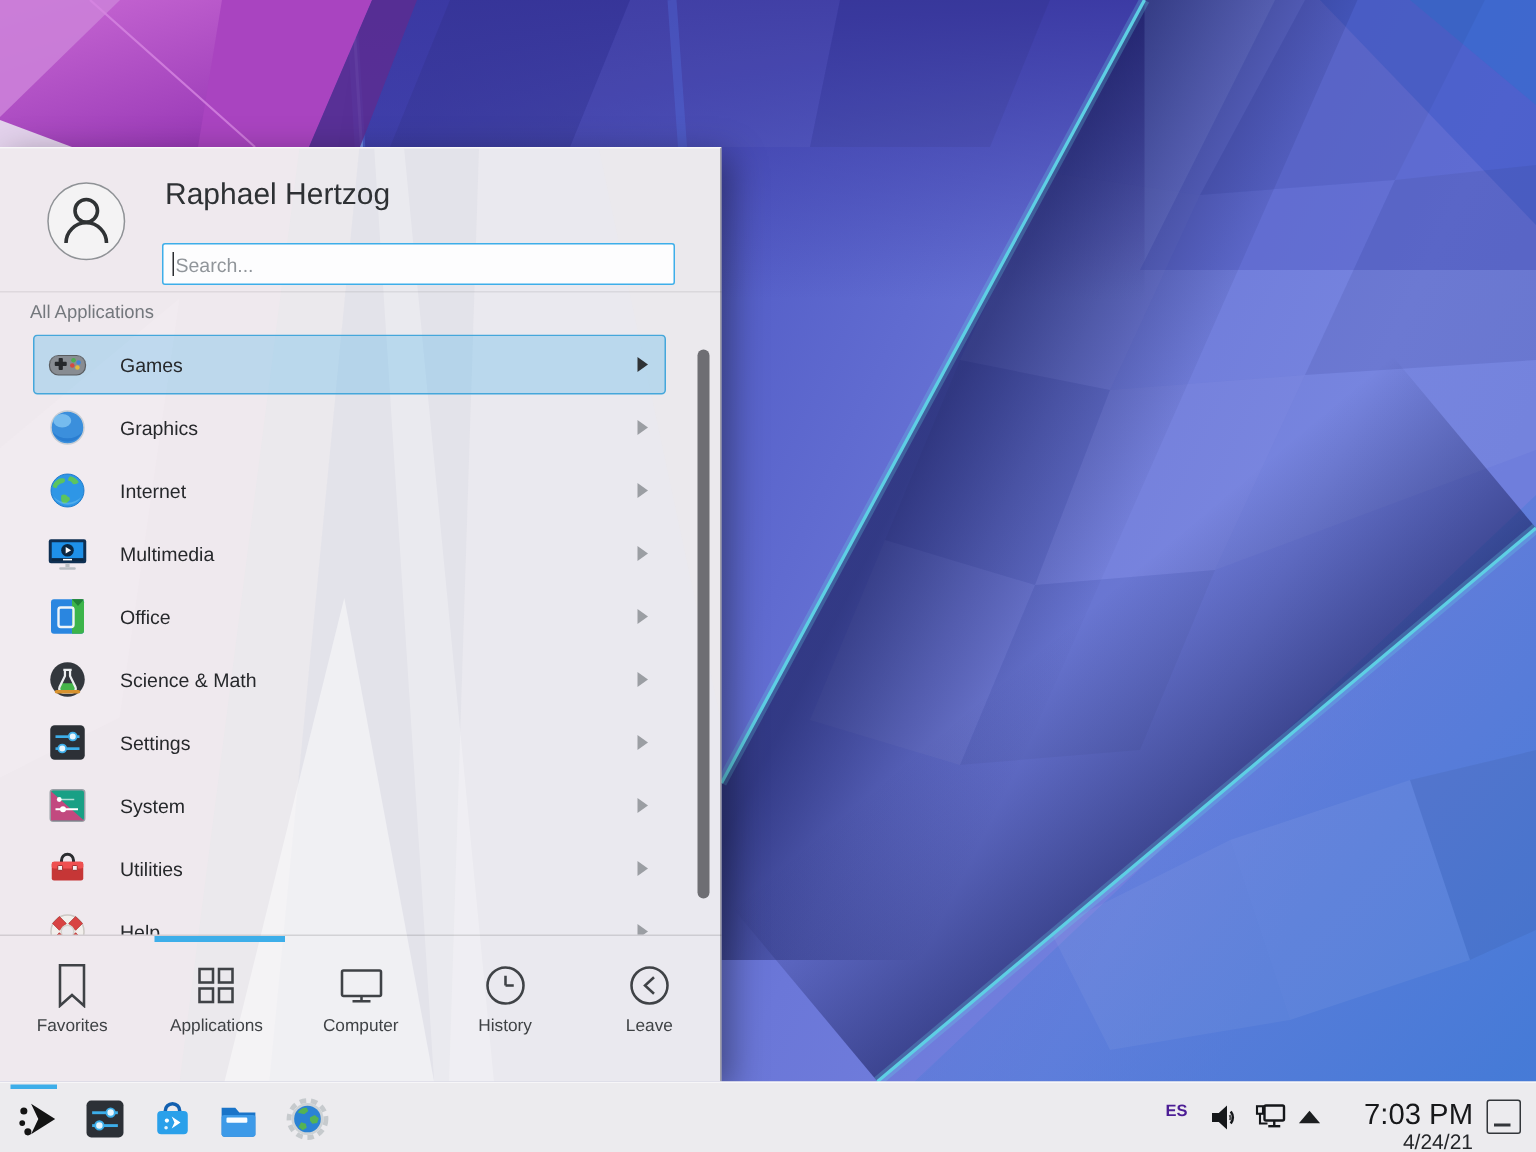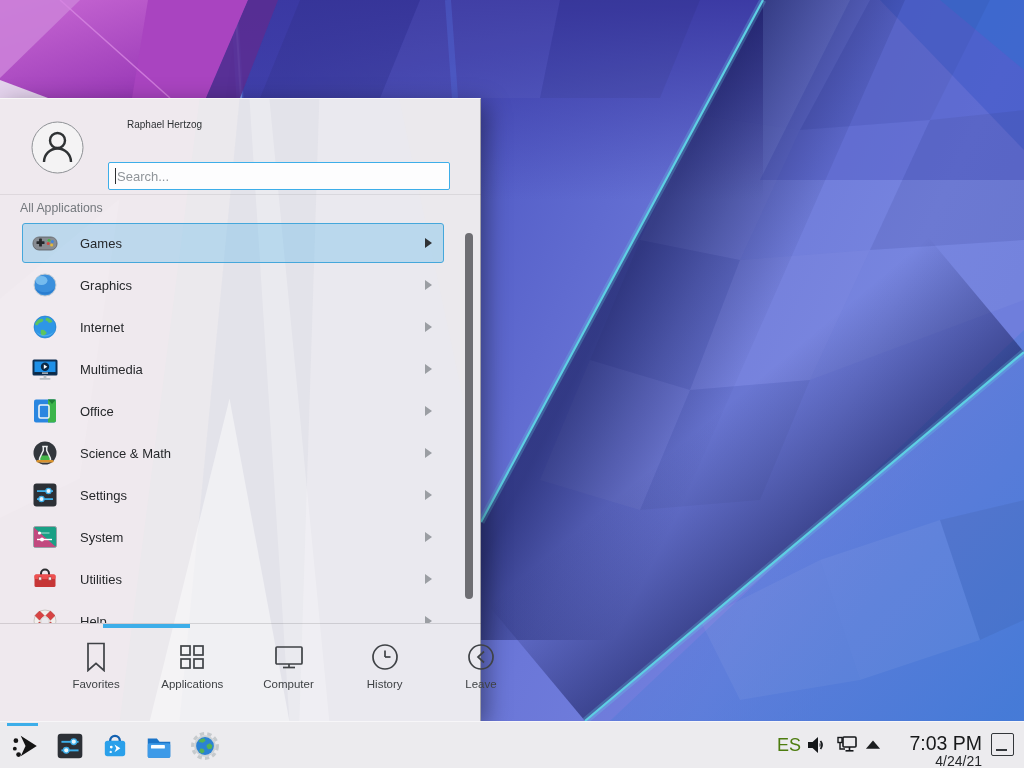--- a/index.html
+++ b/index.html
@@ -16,21 +16,21 @@
     position:absolute;left:0;top:98px;width:481px;height:623px;
     background:#ebe9ed;
     border-top:1px solid rgba(255,255,255,.65);
     border-right:1px solid rgba(70,70,85,.45);
     box-shadow:6px 6px 22px rgba(0,0,0,.38);
     box-sizing:border-box;
   }
   #panel-streaks{position:absolute;inset:0;width:100%;height:100%;pointer-events:none;}
   .abs{position:absolute;}
   #avatar{left:31px;top:22px;width:53px;height:53px;}
-  #user-name{left:127px;top:20px;font-size:10px;color:#2e3134;}
+  #user-name{left:110px;top:20px;font-size:20px;color:#2e3134;}
   #search-wrap{left:108px;top:47px;width:342px;height:28px;margin-top:16px;}
   #search-input{
     width:100%;height:100%;box-sizing:border-box;
     border:1px solid #3daee9;border-radius:2px;background:#fdfdfe;
     font-family:"Liberation Sans","DejaVu Sans",sans-serif;
     font-size:13px;color:#2b2d30;padding:0 8px;outline:none;
   }
   #search-input::placeholder{color:#90959a;}
   #search-caret{left:7px;top:6px;width:1px;height:16px;background:#2b2d30;}
   #header-sep{left:0;top:95px;width:481px;height:1px;background:rgba(0,0,0,.07);}
@@ -46,32 +46,32 @@
   .mi-lb{margin-left:21px;font-size:13px;color:#26282b;}
   .mi-ar{
     position:absolute;right:11px;top:50%;margin-top:-5px;
     width:0;height:0;border-left:7px solid #9b9ea3;
     border-top:5px solid transparent;border-bottom:5px solid transparent;
   }
   .mi.sel .mi-ar{border-left-color:#2f3235;}
   #scrollbar{left:465px;top:134px;width:8px;height:366px;background:#6e6e73;border-radius:4px;}
   #list-sep{left:0;top:524px;width:481px;height:1px;background:rgba(0,0,0,.12);}
   #tab-indicator{left:103px;top:525px;width:87px;height:4px;background:#3daee9;}
-  #tabbar{left:0;top:529px;width:481px;height:94px;display:flex;padding-left:48px;}
+  #tabbar{left:0;top:529px;width:481px;height:94px;display:flex;}
   .tab{flex:1;display:flex;flex-direction:column;align-items:center;}
   .tab-ic{margin-top:14px;width:30px;height:30px;}
   .tab-lb{margin-top:6px;font-size:11.5px;color:#3f4245;}
   
   #taskbar{
     position:absolute;left:0;top:721px;width:1024px;height:47px;
     background:#ecebee;border-top:1px solid #f7f6f8;box-sizing:border-box;
   }
   #task-active-line{left:7px;top:1px;width:31px;height:3px;background:#3daee9;}
   .tb-ic{top:9px;width:30px;height:30px;}
-  #kb-layout{left:777px;top:13px;font-size:18px;font-weight:normal;color:#4d7c0f;}
+  #kb-layout{left:777px;top:13px;font-size:11px;font-weight:bold;color:#4c1d95;}
   #volume-icon{left:806px;top:12px;width:22px;height:22px;}
   #network-icon{left:836px;top:12px;width:22px;height:22px;}
   #tray-expander{left:864px;top:12px;width:18px;height:22px;}
   #clock{left:888px;top:10px;width:94px;text-align:right;color:#17181a;}
   #clock-time{font-size:19.5px;line-height:22px;}
   #clock-date{font-size:14px;line-height:15px;color:#232528;}
   #show-desktop{
     left:991px;top:11px;width:23px;height:23px;box-sizing:border-box;
     border:1.5px solid #33363a;border-radius:2px;
   }

